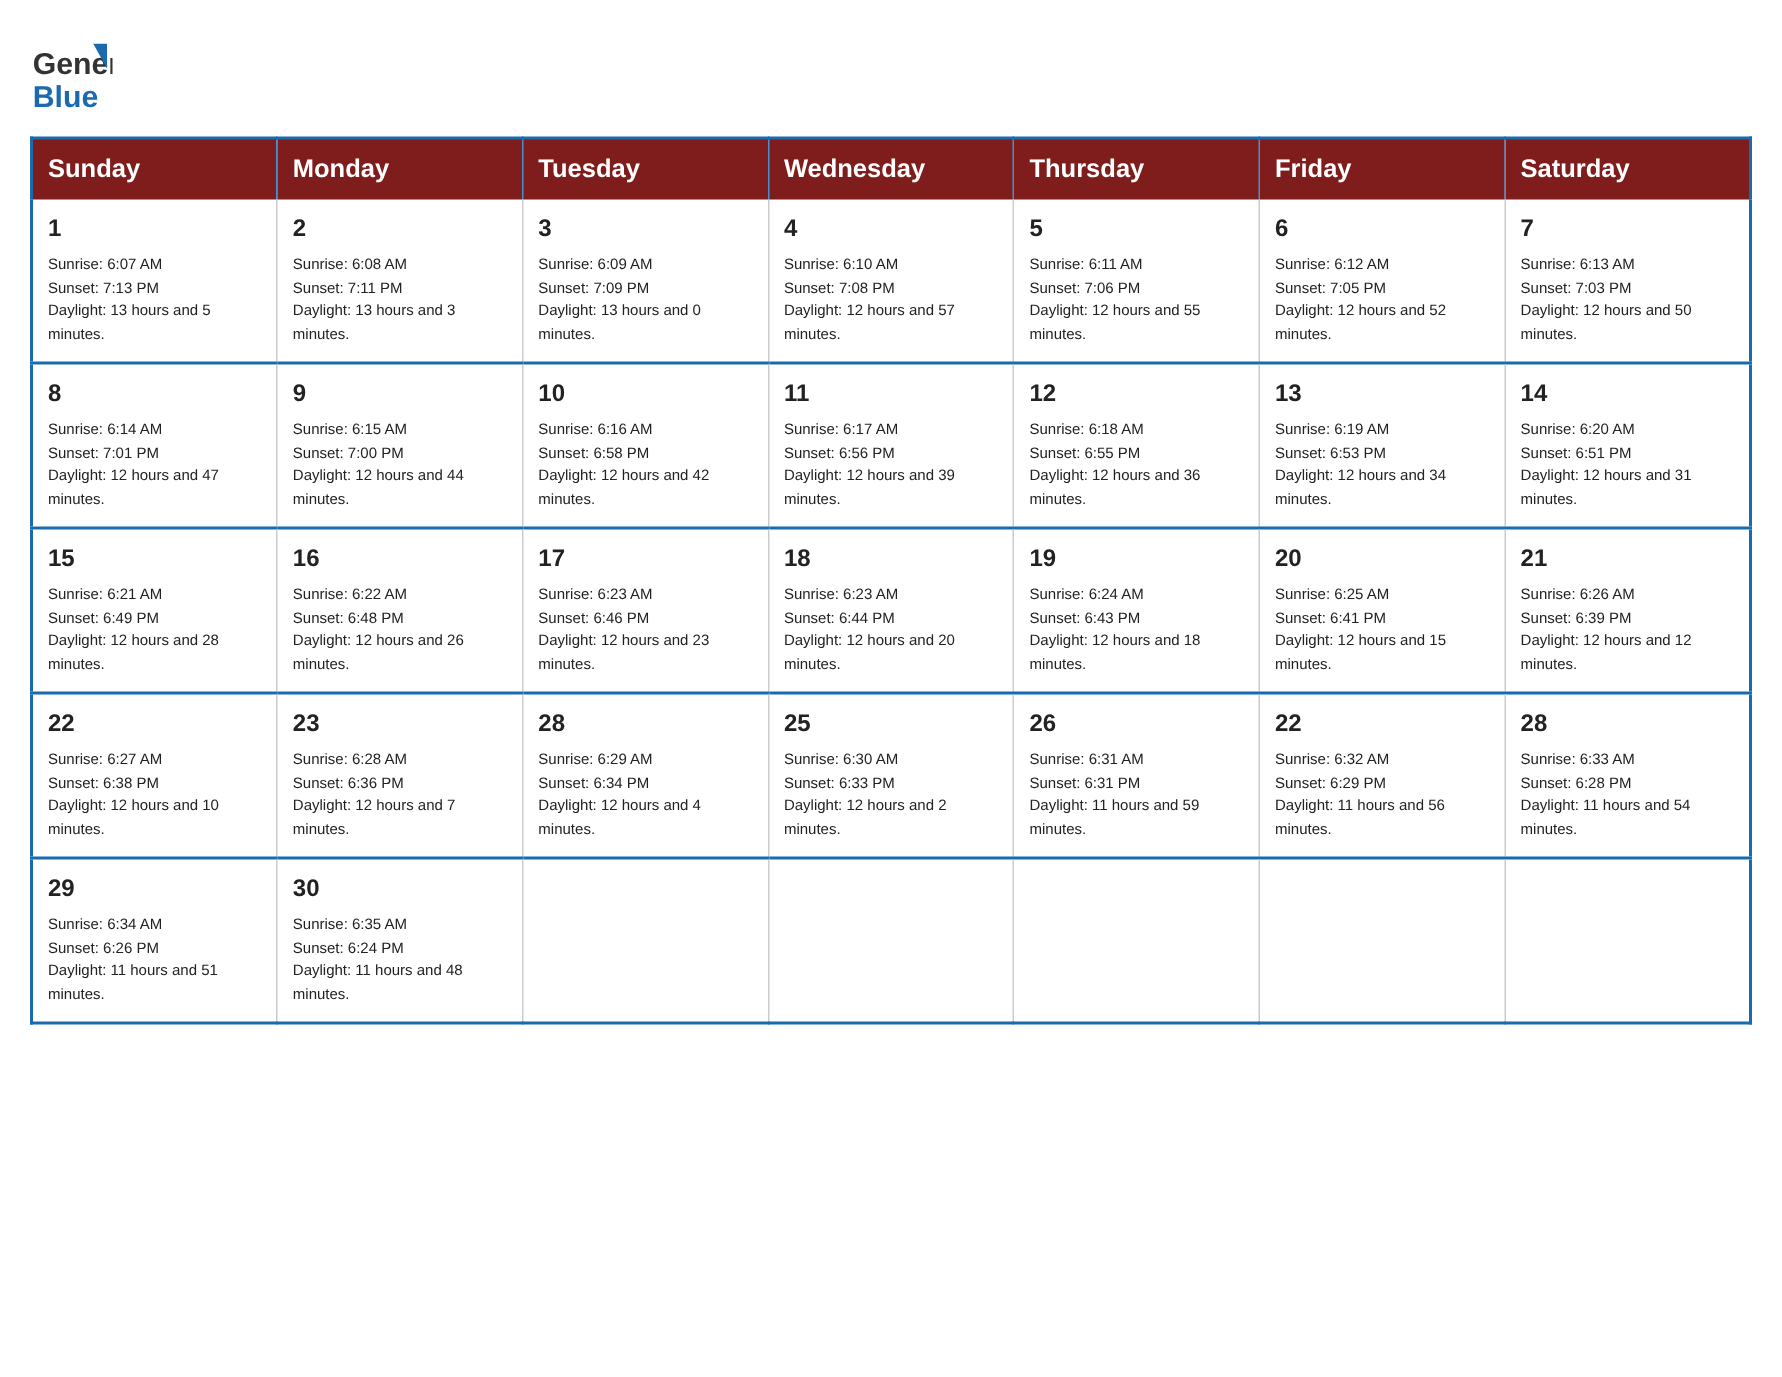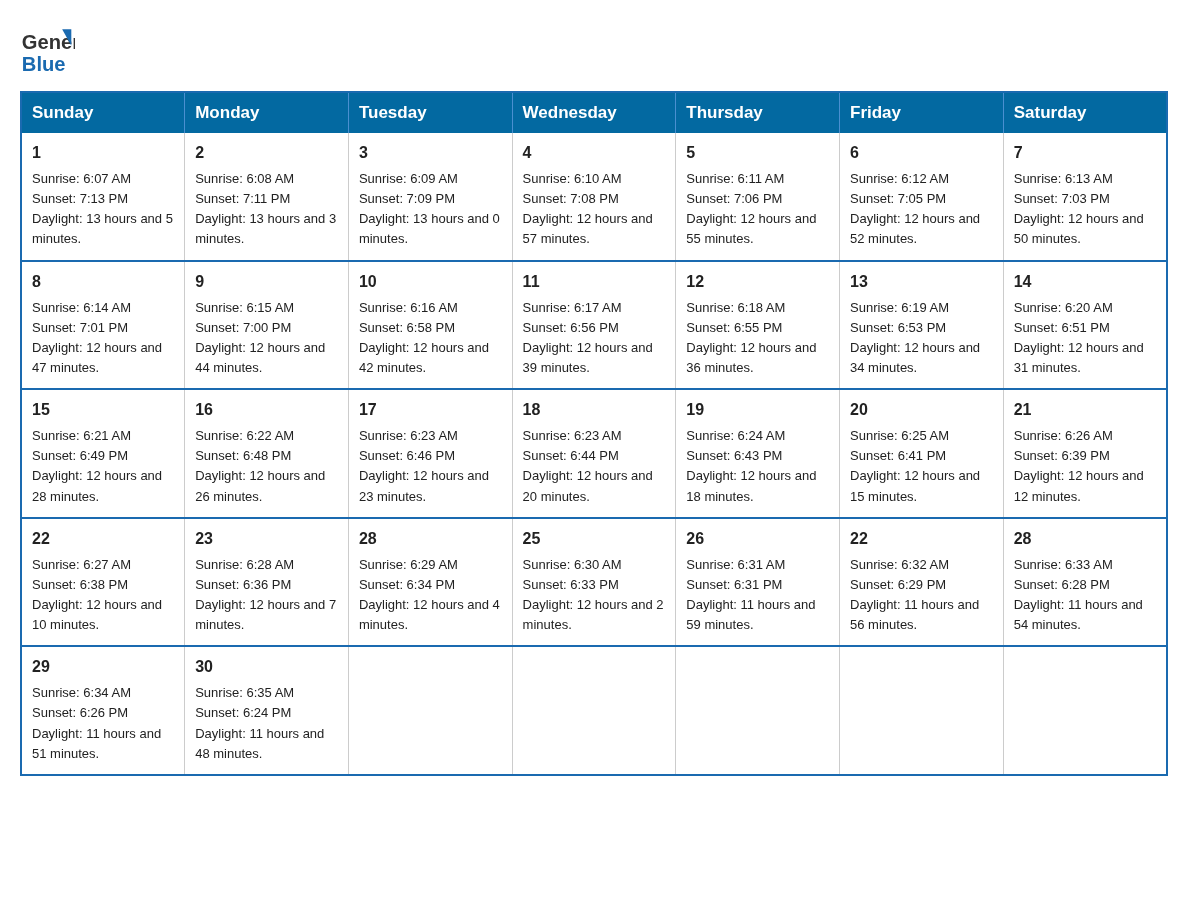--- a/index.html
+++ b/index.html
@@ -28,21 +28,21 @@
       font-size: 20px;
       color: #444;
       margin-top: 4px;
     }
     .calendar-table {
       width: 100%;
       border-collapse: collapse;
       border: 2px solid #1a6ab0;
     }
     .calendar-table th {
-      background-color: #0369a1;
+      background-color: #7f1d1d;
       color: #fff;
       font-size: 17px;
       font-weight: bold;
       padding: 10px 10px;
       text-align: left;
       border-right: 1px solid #4a8fd0;
     }
     .calendar-table th:last-child {
       border-right: none;
     }
@@ -63,21 +63,21 @@
     .calendar-table tr:last-child td {
       border-bottom: none;
     }
     .day-number {
       font-size: 16px;
       font-weight: bold;
       margin-bottom: 4px;
       display: block;
     }
     .day-info {
-      font-size: 13px;
+      font-size: 10px;
       line-height: 1.55;
       color: #222;
     }
     .logo-wrapper {
       display: flex;
       align-items: center;
       gap: 0;
     }
     .logo-svg {
       width: 55px;

